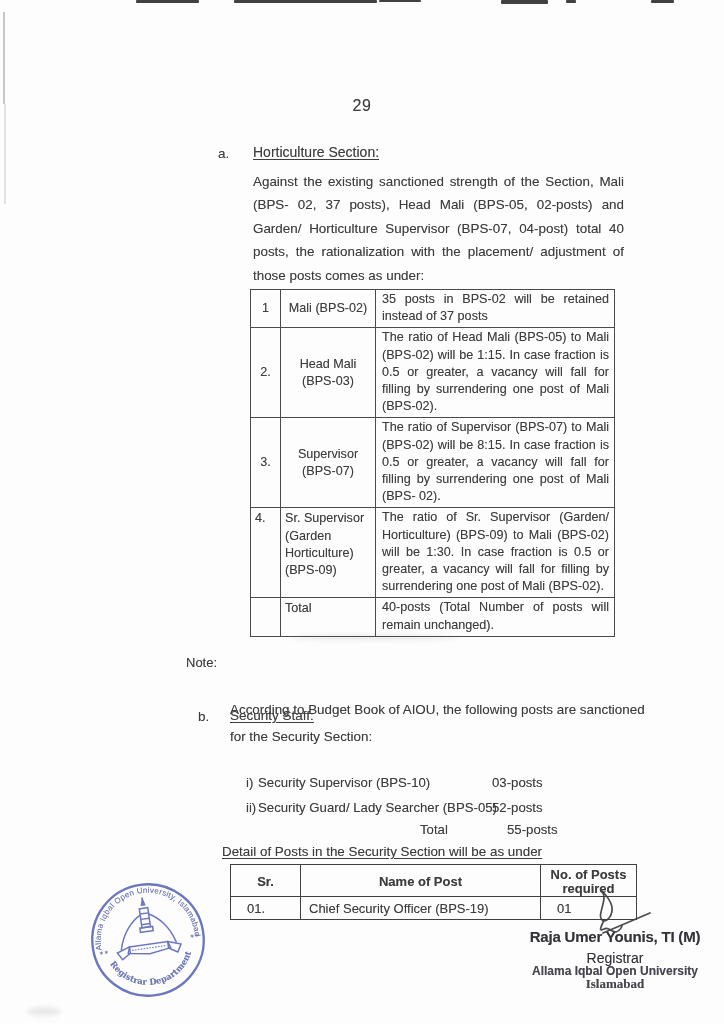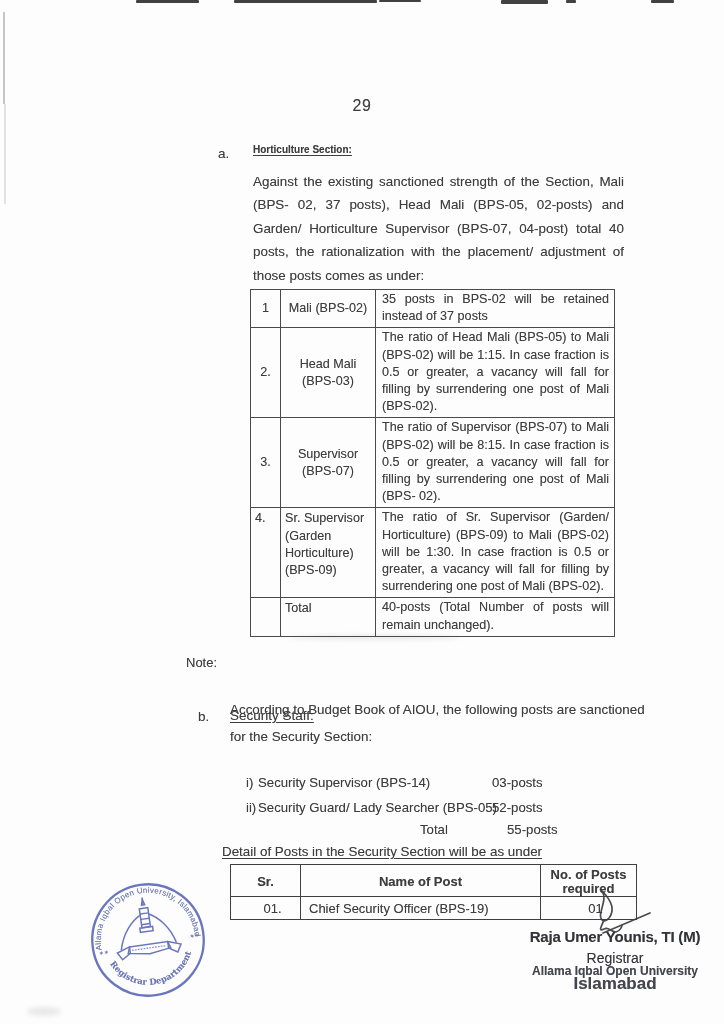--- a/index.html
+++ b/index.html
@@ -8,21 +8,21 @@
     font-family:"Liberation Sans",sans-serif;color:var(--ink,#3d3d3d);
     text-shadow:0 0 .35px rgba(70,70,70,.45);
   }
   .abs{position:absolute;}
   
   .scan-mark{position:absolute;top:0;background:#202020;border-radius:1px;opacity:.85;}
   .edge-line{position:absolute;background:#c6c6c6;}
   .smudge{position:absolute;background:#e9e9e9;filter:blur(2px);border-radius:50%;}
   .page-number{font-size:16px;letter-spacing:.5px;text-align:center;}
   .sec-marker{font-size:13.5px;}
-  .sec-heading-a{font-size:10px;font-weight:bold;text-decoration:underline;text-underline-offset:2px;text-decoration-thickness:1.4px;}
+  .sec-heading-a{font-size:14px;font-weight:normal;text-decoration:underline;text-underline-offset:2px;text-decoration-thickness:1.4px;}
   .sec-heading-b{font-size:13.5px;text-decoration:underline;text-underline-offset:2px;}
   .para-a{font-size:13.4px;line-height:23.4px;width:371px;text-align:justify;}
   .para-b{font-size:13.4px;line-height:27px;width:428px;}
   .note-label{font-size:13px;}
   .note-text{font-size:12.8px;line-height:17px;width:398px;text-align:justify;}
   
   table{border-collapse:collapse;table-layout:fixed;}
   .t1{width:364px;font-size:12.6px;line-height:17.2px;}
   .t1 td{border:1.3px solid #4a4a4a;vertical-align:top;padding:2px 4px;}
   .t1 td.sr{text-align:left;padding-left:4px;}
@@ -35,27 +35,27 @@
   .sec-item .vl{position:absolute;left:246px;}
   .vl.u{text-underline-offset:2px;}
   .total-line span{font-size:13.2px;}
   .detail-heading{font-size:13.4px;text-decoration:underline;text-underline-offset:2px;}
   
   .t2{width:406px;font-size:13px;}
   .t2 th,.t2 td{border:1.4px solid #404040;padding:1px 2px;}
   .t2 th{font-weight:bold;line-height:13.5px;padding-top:3px;}
   .t2 td{height:20px;}
   .t2 td.name{text-align:left;padding-left:8px;}
-  .t2 .ctr{text-align:center;padding-left:16px;}
+  .t2 .ctr{text-align:left;padding-left:16px;}
   
   .sig-block{width:190px;text-align:center;color:#33333a;}
   .sig-name{font-size:15px;font-weight:bold;letter-spacing:-.2px;line-height:16px;}
   .sig-title{font-size:14px;line-height:13px;margin-top:7px;}
   .sig-org{font-size:12px;font-weight:700;line-height:13px;color:#45454f;}
-  .sig-city{font-size:17px;font-weight:700;line-height:12px;color:#45454f;}
+  .sig-city{font-size:13px;font-weight:700;line-height:12px;color:#45454f;font-family:Liberation Serif, serif;}
   .stamp-svg{opacity:.9;}
 </style>
 </head>
 <body>
 
 <div class="page" style="--ink: #3d3d3d; --stamp: #5b69b8; --sig: #3c3c42;">
 
   <div class="scan-mark" style="left:136px;width:63px;height:3px;"></div>
   <div class="scan-mark" style="left:234px;width:143px;height:2.5px;"></div>
   <div class="scan-mark" style="left:379px;width:42px;height:2px;"></div>
@@ -110,21 +110,21 @@
 
   <div class="abs note-label" style="left:186px;top:655px;">Note:</div>
 
   <div class="abs sec-marker" style="left:198px;top:709px;">b.</div>
   <div class="abs sec-heading-b" style="left:230px;top:708px;">Security Staff:</div>
   <div class="abs para-b" style="left:230px;top:696px;">According to Budget Book of AIOU, the following posts are sanctioned for the Security Section:</div>
 
   <div>
       <div class="sec-item" style="top: 775px;">
         <span class="mk">i)</span>
-        <span class="lb">Security Supervisor (BPS-14)</span>
+        <span class="lb">Security Supervisor (BPS-10)</span>
         <span class="vl">03-posts</span>
       </div>
       <div class="sec-item" style="top: 800px;">
         <span class="mk">ii)</span>
         <span class="lb">Security Guard/ Lady Searcher (BPS-05)</span>
         <span class="vl u">52-posts</span>
       </div>
     </div>
 
   <div class="abs total-line" style="left:0;top:822px;width:724px;height:18px;">

